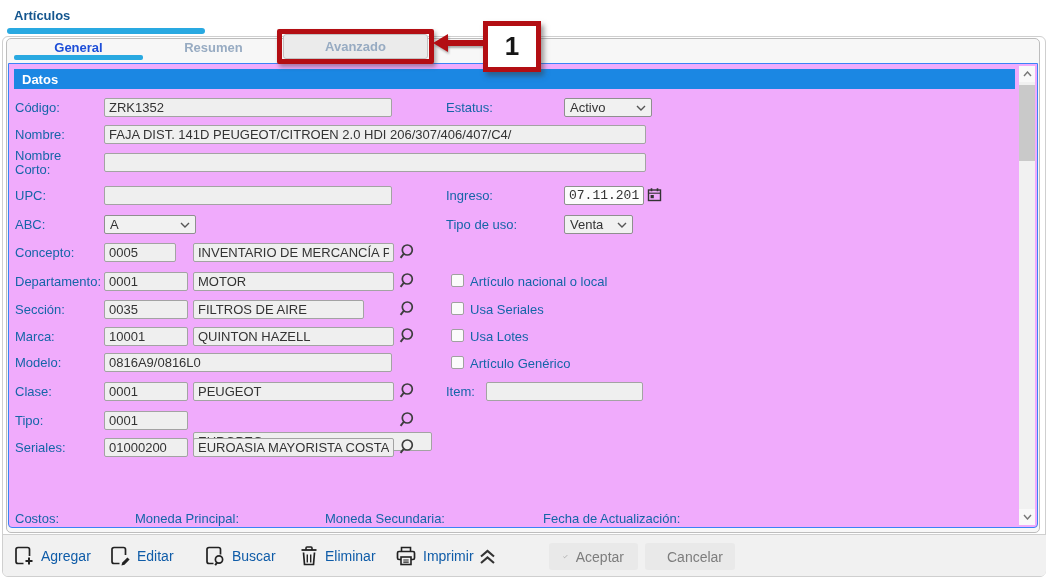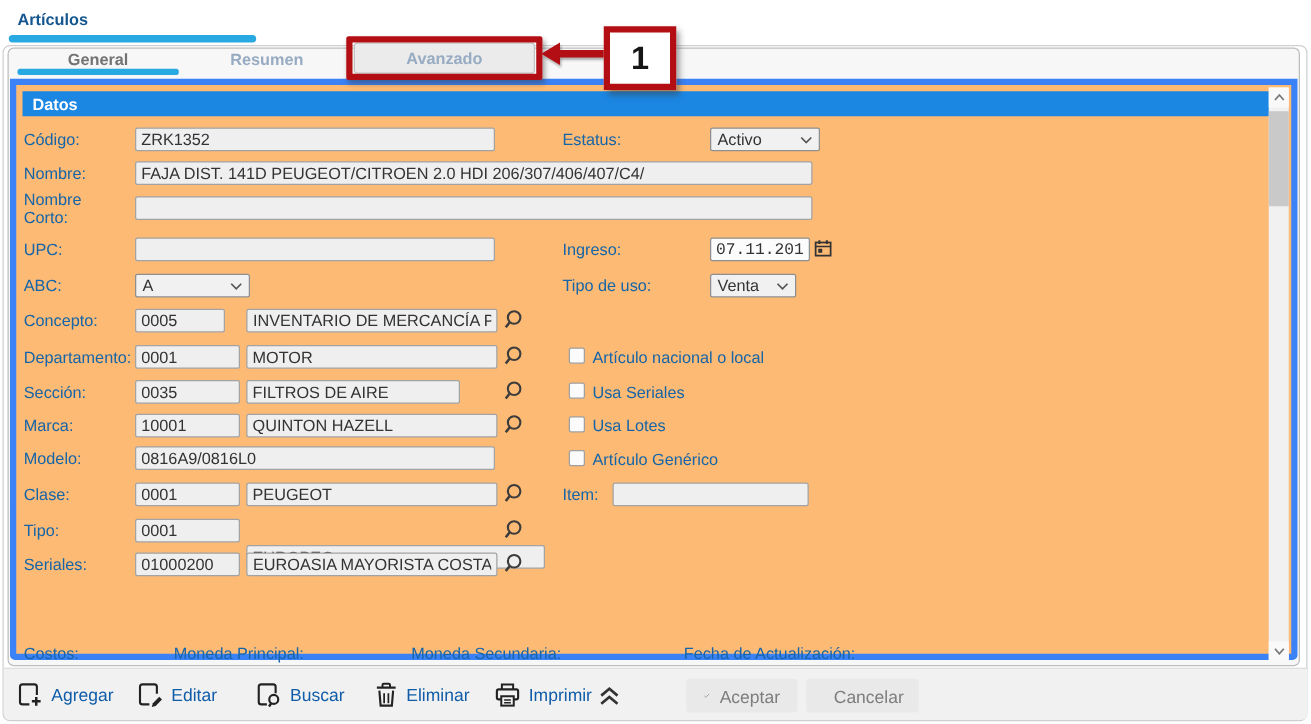--- a/index.html
+++ b/index.html
@@ -17,38 +17,38 @@
   
   .win-title{position:absolute;left:14px;top:8px;font-size:13px;font-weight:bold;color:#14568f;}
   .win-underline{position:absolute;left:7px;top:28px;width:198px;height:6px;background:#29a9e1;border-radius:3px;}
 
   
   .frame{position:absolute;left:2px;top:36px;width:1044px;height:541px;border:1px solid #cfcfcf;border-radius:6px;background:#fff;}
   .panel{position:absolute;left:6px;top:38px;width:1034px;height:495px;background:#f7f7f7;border:1px solid #bdbdbd;border-radius:5px;}
 
   
   .tab-label{position:absolute;top:40px;width:129px;text-align:center;font-size:13px;font-weight:bold;}
-  .tab-active{color:#737373;}
+  .tab-active{color:#1d4ed8;}
   .tab-inactive{color:var(--tab-inactive);}
   .tab-underline{position:absolute;left:14px;top:55px;width:129px;height:5px;background:#29a9e1;border-radius:2px;}
   .tab-avanzado{position:absolute;left:283px;top:34px;width:145px;height:25px;background:#ebebeb;border:1px solid #c2c2c2;border-radius:3px;
     display:flex;align-items:center;justify-content:center;font-size:13px;font-weight:bold;color:var(--tab-inactive);}
 
   
   .ann-rect{position:absolute;left:277px;top:29px;width:157px;height:35px;border:5px solid var(--annotation-red);border-radius:2px;
     box-shadow:2px 3px 4px rgba(60,60,60,.45);z-index:30;}
   .ann-box{position:absolute;left:483px;top:21px;width:58px;height:51px;background:#fff;border:5px solid var(--annotation-red);
     box-shadow:3px 4px 5px rgba(60,60,60,.5);z-index:30;display:flex;align-items:center;justify-content:center;
     font-size:26px;font-weight:600;color:#161616;}
   .ann-arrow-shaft{position:absolute;left:447px;top:40px;width:37px;height:6px;background:var(--annotation-red);z-index:30;box-shadow:1px 2px 2px rgba(60,60,60,.4);}
   .ann-arrow-head{position:absolute;left:433px;top:34px;width:0;height:0;border-top:9px solid transparent;border-bottom:9px solid transparent;
     border-right:15px solid var(--annotation-red);z-index:30;filter:drop-shadow(1px 2px 1px rgba(60,60,60,.4));}
 
   
-  .form-area{position:absolute;left:8px;top:63px;width:1030px;height:465px;background:#fdba74;border:5px solid #3b82f6;border-radius:0 0 4px 4px;}
+  .form-area{position:absolute;left:8px;top:63px;width:1030px;height:465px;background:#f0abfc;border:1px solid #3b82f6;border-radius:0 0 4px 4px;}
   .section-bar{position:absolute;left:5px;width:1001px;height:20px;background:var(--accent);color:#fff;font-size:13px;font-weight:bold;
     display:flex;align-items:center;padding-left:8px;}
   .lbl{position:absolute;font-size:13px;color:var(--label-blue);white-space:nowrap;}
   .inp{position:absolute;height:19px;background:#efefef;border:1px solid #a3a3a3;border-radius:2px;
     font-family:"Liberation Sans",sans-serif;font-size:13px;color:#333;padding:0 4px;outline:none;overflow:hidden;white-space:nowrap;}
   .inp-white{background:#fcfcfc;border:1px solid #8f8f8f;}
   .sel{position:absolute;height:19px;background:#f1f1f1;border:1px solid #8f8f8f;border-radius:2px;
     display:flex;align-items:center;justify-content:space-between;padding:0 5px;font-size:13px;color:#333;cursor:default;}
   .mag{position:absolute;width:17px;height:17px;cursor:pointer;}
   .cal{position:absolute;width:15px;height:15px;cursor:pointer;}

